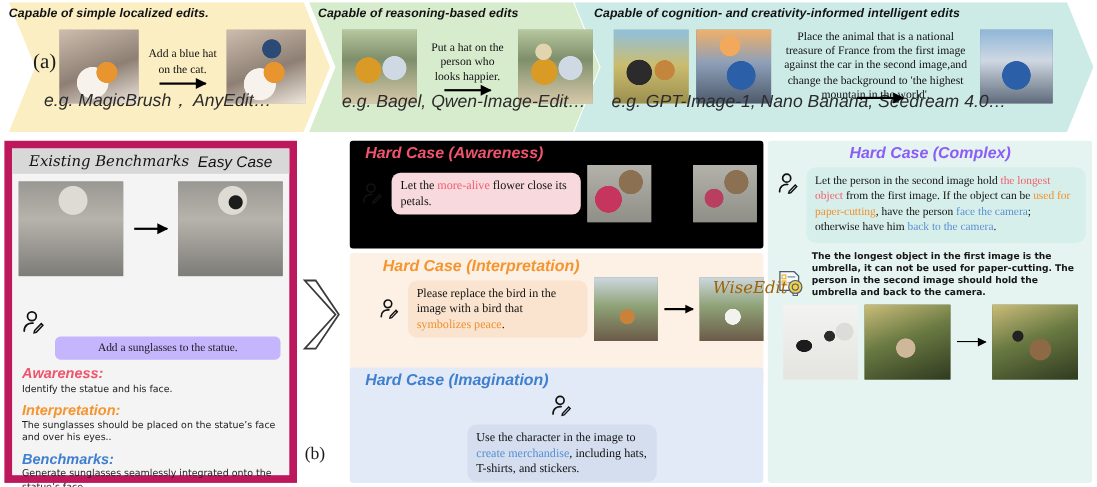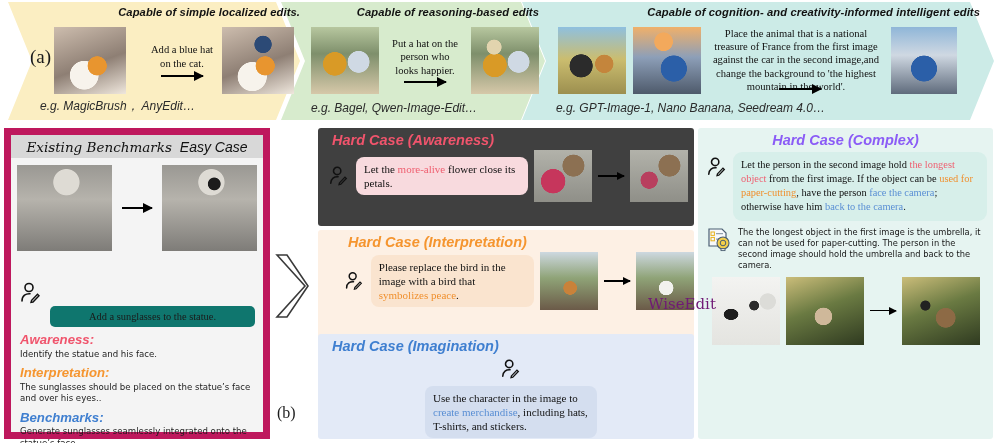--- a/index.html
+++ b/index.html
@@ -9,28 +9,28 @@
     font-family: "Liberation Sans", sans-serif;
     overflow: hidden;
     position: relative;
   }
   
   #section-a { position:absolute; left:0; top:0; width:997px; height:122px; }
   .banner { position:absolute; top:2px; height:118px; }
   .banner .chev-body { position:absolute; inset:0; }
   .banner-title {
     position:absolute; top:4px; left:0; width:100%;
-    text-align:right;
+    text-align:left;
     font-style:italic; font-weight:bold; font-size:11.2px;
     color:#121212; letter-spacing:0.1px;
     z-index:5;
   }
   .banner-foot {
-    position:absolute; bottom:5px;
-    font-style:italic; font-size:12px; color:#2b2b2b;
+    position:absolute; bottom:18px;
+    font-style:italic; font-size:16px; color:#2b2b2b;
     z-index:5; white-space:nowrap;
   }
   .banner-row {
     position:absolute; top:22px; height:72px;
     display:flex; align-items:center; gap:7px;
     z-index:5;
   }
   .thumb { background-size:cover; background-position:center; border:0; flex:none; }
   .instr {
     font-family:"Liberation Serif", serif;
@@ -78,39 +78,39 @@
   }
   #left-images {
     display:flex; align-items:center; justify-content:center; gap:10px;
     margin-top:7px;
   }
   #left-prompt-row {
     display:flex; align-items:center; gap:7px; margin:7px 8px 0 8px;
   }
   .person-icon { flex:none; }
   #left-prompt-box {
-    flex:1; background:#0f766e; border-radius:5px; padding:5px 8px;
+    flex:1; background:#c4b5fd; border-radius:5px; padding:5px 8px;
     font-family:"Liberation Serif", serif; font-size:10.4px; color:#1a1a1a;
     text-align:center;
     margin-top:48px;
   }
   .aspect-block { margin:4px 9px 0 9px; }
   .aspect-head {
     font-style:italic; font-weight:bold; font-size:13.2px; line-height:1.35;
   }
   .aspect-body {
     font-family:"DejaVu Sans", sans-serif; font-size:8.6px; line-height:1.32; color:#1d1d1d;
   }
 
   
   #chevron-div { position:absolute; left:274px; top:128px; width:36px; height:68px; }
 
   
   .hc-panel { position:absolute; left:318px; width:376px; border-radius:3px; }
-  #hc-awareness    { top:4px;   height:98px;  background:#404040; }
+  #hc-awareness    { top:4px;   height:98px;  background:#000000; }
   #hc-interpret    { top:106px; height:120px; background:#fdf0e4;padding-left:16px; }
   #hc-imagination  { top:210px; height:105px; background:#e3eaf7; }
   .hc-title {
     font-style:italic; font-weight:bold; font-size:14.5px;
     margin:4px 0 0 14px;
   }
   .hc-row { display:flex; align-items:center; gap:6px; margin:2px 0 0 10px; }
   .hc-bubble {
     border-radius:8px; padding:5px 8px;
     font-family:"Liberation Serif", serif; font-size:11px; line-height:1.28; color:#111;
@@ -120,33 +120,33 @@
   #hc-interpret .hc-bubble   { background:#fae4cf; }
   #hc-imagination .hc-bubble { background:#d4deef; }
 
   
   #complex-panel {
     position:absolute; left:698px; top:4px; width:295px; height:311px;
     background:#e6f4f1; border-radius:3px;
   }
   #wiseedit {
     position:absolute; left:648px; top:128px; z-index:7;
-    font-family:"DejaVu Serif", serif; font-size:15px; color:#701a75;margin-top:43px;
+    font-family:"DejaVu Serif", serif; font-style:italic; font-size:15px; color:#a16207;
   }
   #complex-title {
     font-style:italic; font-weight:bold; font-size:14.5px;
     text-align:center; margin-top:4px; color:#8b5cf6;
   }
   #complex-prompt-row { display:flex; gap:5px; margin:4px 6px 0 8px; }
   #complex-bubble {
     background:#d7efea; border-radius:9px; padding:6px 8px;
     font-family:"Liberation Serif", serif; font-size:10.4px; line-height:1.36; color:#111;
     flex:1;
   }
-  #complex-think-row { display:flex; gap:6px; margin:6px 8px 0 8px; align-items:flex-start; }
+  #complex-think-row { display:flex; gap:6px; margin:6px 8px 0 8px; align-items:flex-end;font-weight:bold; }
   #complex-think-text {
     font-family:"DejaVu Sans", sans-serif; font-size:8.3px; line-height:1.33; color:#171717;
     flex:1;
   }
   #complex-images {
     display:flex; align-items:center; justify-content:center; gap:6px; margin-top:6px;
   }
   .c-pink  { color:#ef5f70; }
   .c-orange{ color:#f0902f; }
   .c-blue  { color:#5a8fd4; }
@@ -156,21 +156,21 @@
 
 <div id="section-a">
 
   <div class="banner" style="left:8px; width:292px;">
     <svg class="chev-body" viewBox="0 0 292 118" preserveAspectRatio="none">
       <path d="M0,0 L268,0 L292,59 L268,118 L0,118 L24,59 Z" fill="#fbeec2"></path>
     </svg>
     <div class="banner-title">Capable of simple localized edits.</div>
     <div class="banner-row" style="left:46px;">
       <div class="thumb" style="width:72px;height:67px;background-color:#b9a898;background-image:radial-gradient(circle at 60% 58%, #e8952f 0 16%, transparent 17%), radial-gradient(circle at 42% 72%, #f7f3ec 0 22%, transparent 23%), linear-gradient(160deg,#cdbdae 0%,#8e7f74 55%,#efe7dd 100%);"></div>
-      <div class="instr" style="width:66px;margin-left:16px;">
+      <div class="instr" style="width:66px;">
         <span style="white-space:pre-line;">Add a blue hat
 on the cat.</span>
         <div style="display:flex;justify-content:center;margin-top:5px;">
             <span class="arrow-blk"></span>
           </div>
       </div>
       <div class="thumb" style="width:72px;height:67px;background-color:#b9a898;background-image:radial-gradient(circle at 57% 26%, #2c4a76 0 13%, transparent 14%), radial-gradient(circle at 60% 58%, #e8952f 0 16%, transparent 17%), radial-gradient(circle at 42% 74%, #f7f3ec 0 22%, transparent 23%), linear-gradient(160deg,#cdbdae 0%,#8e7f74 55%,#efe7dd 100%);"></div>
     </div>
     <div class="banner-foot" style="left:32px;">e.g. MagicBrush， AnyEdit…</div>
   </div>

